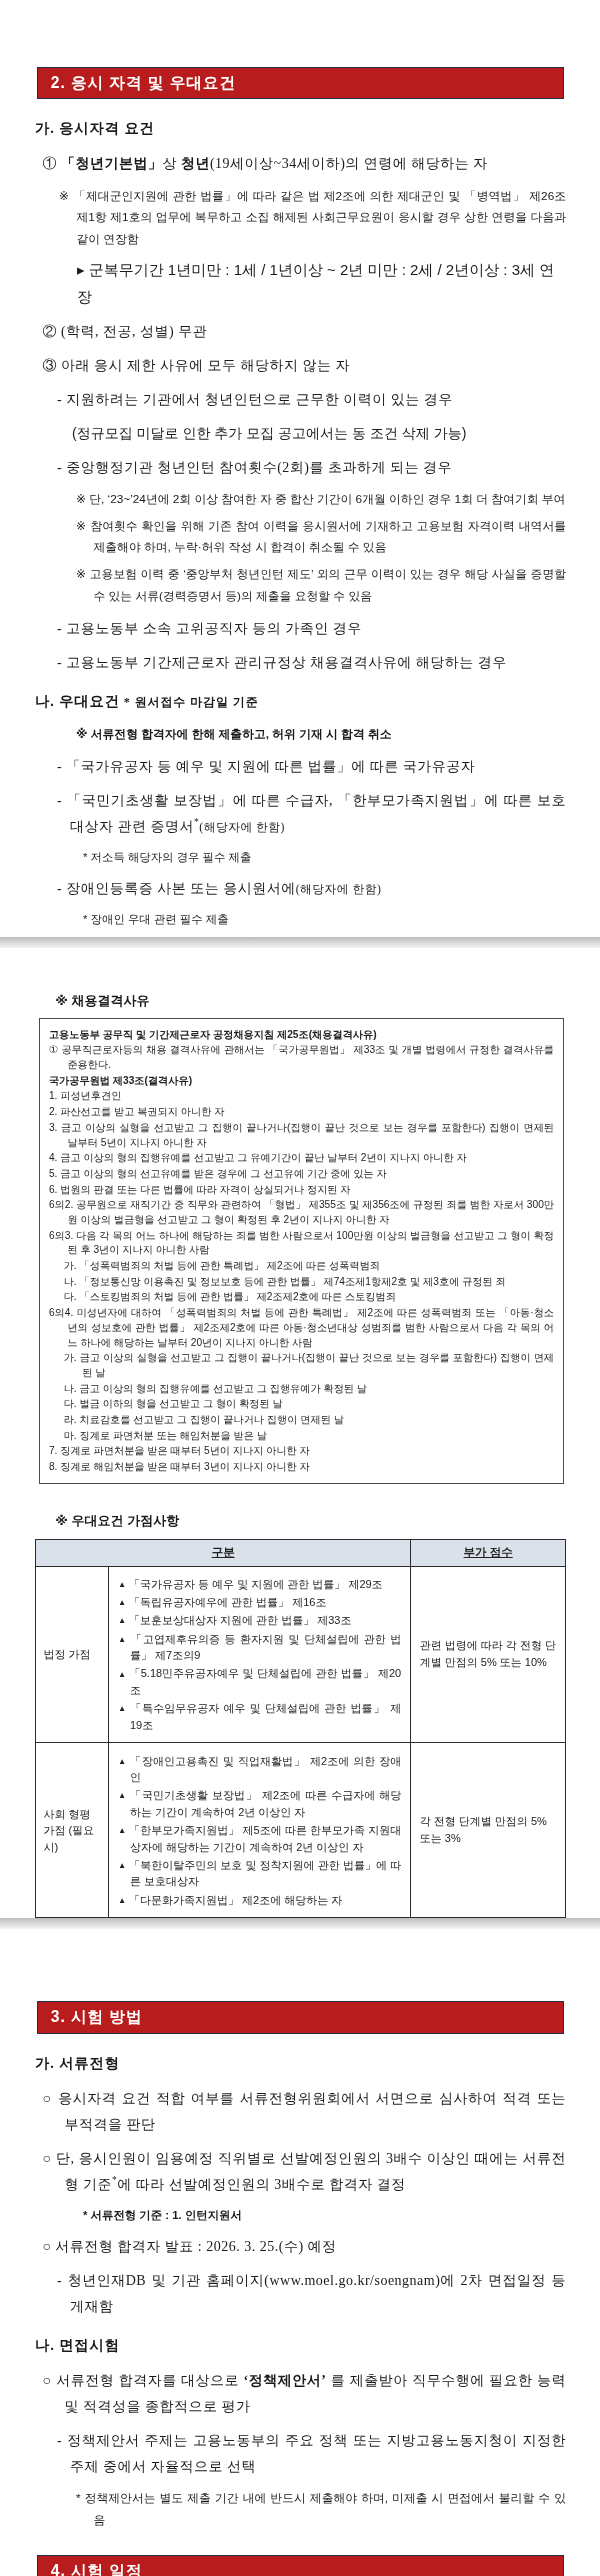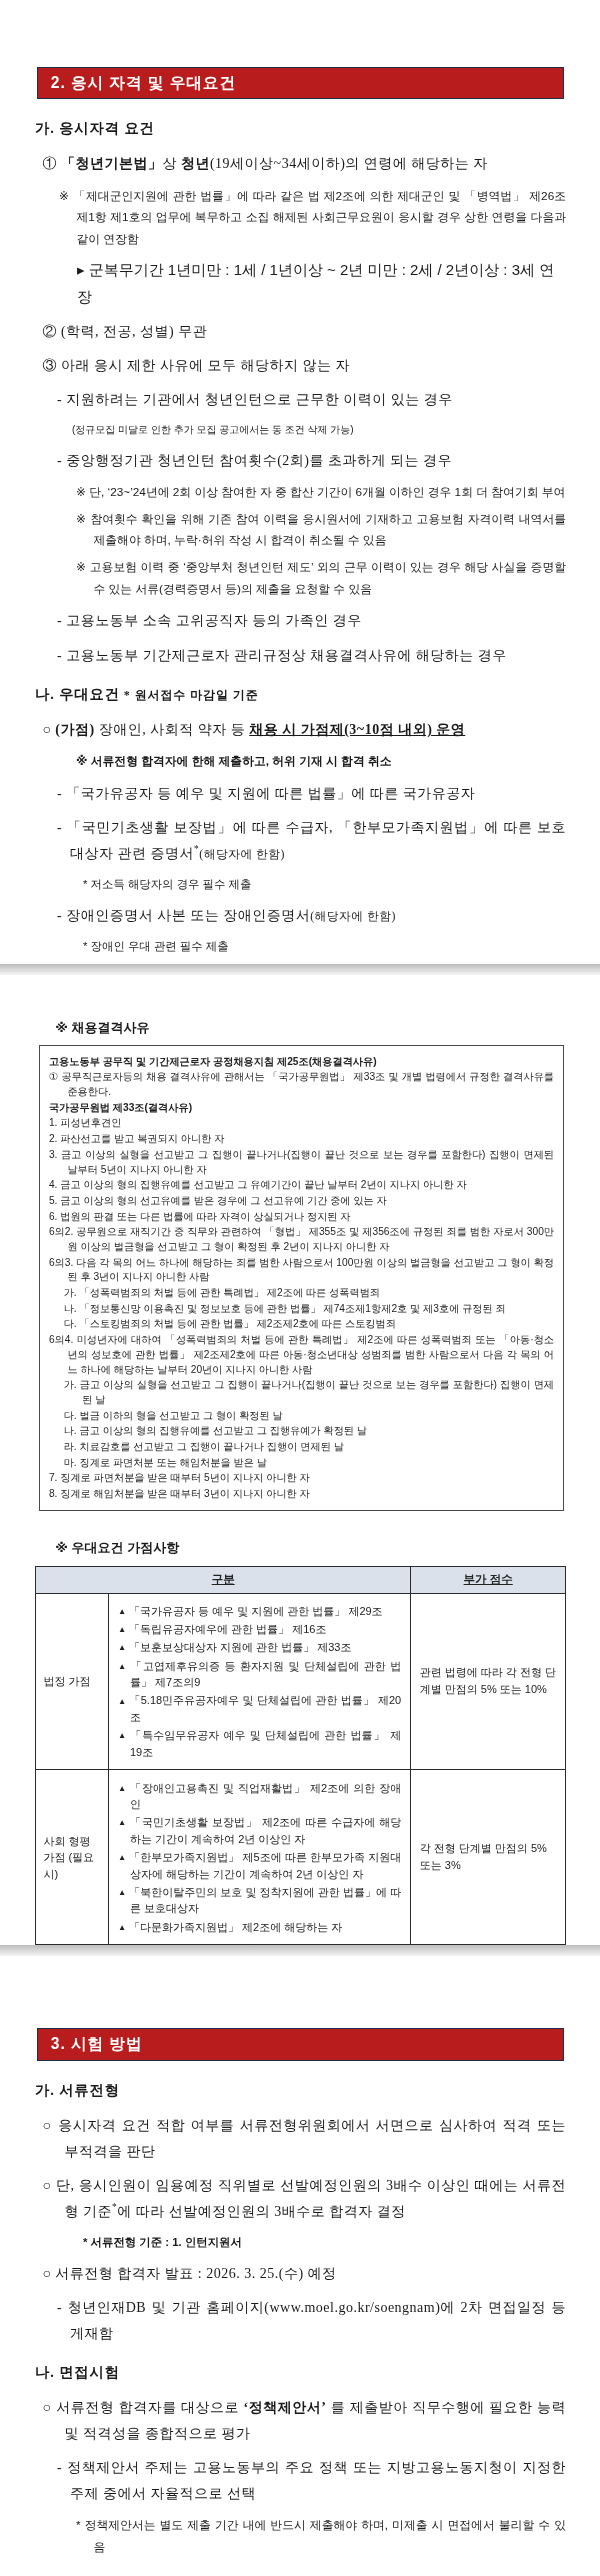--- a/index.html
+++ b/index.html
@@ -14,21 +14,21 @@
           font-weight:bold;font-size:15.7px;letter-spacing:0.9px;padding:4.6px 13px;margin:0 1.8px 20.3px 1.8px;}
   .banner-4{margin-top:24px;}
 
   .t-ga{font-weight:bold;font-size:14.3px;margin:16.6px 0 13px 0;letter-spacing:0.9px;}
   .t-c{font-size:14px;line-height:1.85;margin:8.3px 0 8.3px 7.4px;padding-left:22px;text-indent:-22px;text-align:justify;letter-spacing:0.5px;}
   .t-dash{font-size:14px;line-height:1.85;margin:8.3px 0 8.3px 22px;padding-left:13px;text-indent:-13px;text-align:justify;letter-spacing:0.5px;}
   .t-note{font-family:"Liberation Sans","DejaVu Sans",sans-serif;font-size:11.8px;line-height:1.82;margin:5.5px 0 5.5px 24px;
           padding-left:17.5px;text-indent:-17.5px;text-align:justify;}
   .t-note-2{margin-left:41px;}
   .t-subb{font-family:"Liberation Sans","DejaVu Sans",sans-serif;font-size:15px;line-height:1.8;margin:1.8px 0 9.2px 42px;}
-  .t-paren{font-family:"Liberation Sans","DejaVu Sans",sans-serif;font-size:10px;line-height:1.8;margin:1.8px 0 7.4px 37px;}
+  .t-paren{font-family:"Liberation Sans","DejaVu Sans",sans-serif;font-size:14px;line-height:1.8;margin:1.8px 0 7.4px 37px;}
   .t-star{font-family:Liberation Sans, sans-serif;font-size:11.4px;line-height:1.7;margin:0 0 7.4px 48px;}
   .t-bold{font-weight:bold;}
 
   .rb{font-weight:bold;}
   .ru{text-decoration:underline;}
   .rsm{font-size:.84em;}
   .rsup{vertical-align:super;font-size:.68em;}
 
   .gy-title{font-family:"Liberation Sans","DejaVu Sans",sans-serif;font-weight:bold;font-size:13px;margin:0 0 8.3px 20.3px;}
   .gy-box{border:0.9px solid #4a4a4a;margin:0 1.8px 28px 3.7px;padding:7.4px 9.2px;
@@ -67,26 +67,25 @@
     <div class="t-dash">- 지원하려는 기관에서 청년인턴으로 근무한 이력이 있는 경우</div>
     <div class="t-paren">(정규모집 미달로 인한 추가 모집 공고에서는 동 조건 삭제 가능)</div>
     <div class="t-dash">- 중앙행정기관 청년인턴 참여횟수(2회)를 초과하게 되는 경우</div>
     <div class="t-note t-note-2">※ 단, ‘23~’24년에 2회 이상 참여한 자 중 합산 기간이 6개월 이하인 경우 1회 더 참여기회 부여</div>
     <div class="t-note t-note-2">※ 참여횟수 확인을 위해 기존 참여 이력을 응시원서에 기재하고 고용보험 자격이력 내역서를 제출해야 하며, 누락·허위 작성 시 합격이 취소될 수 있음</div>
     <div class="t-note t-note-2">※ 고용보험 이력 중 ‘중앙부처 청년인턴 제도’ 외의 근무 이력이 있는 경우 해당 사실을 증명할 수 있는 서류(경력증명서 등)의 제출을 요청할 수 있음</div>
     <div class="t-dash">- 고용노동부 소속 고위공직자 등의 가족인 경우</div>
     <div class="t-dash">- 고용노동부 기간제근로자 관리규정상 채용결격사유에 해당하는 경우</div>
 
     <div class="t-ga"><span class="rb">나. 우대요건</span><span class="rsm">   * 원서접수 마감일 기준</span></div>
-    <div class="t-c"><span>○ </span><span class="rb">(가점)</span><span> 장애인, 사회적 약자 등 </span><span class="rb ru">채용 시 가점제(3~10점 내외) 운영</span></div>
     <div class="t-note t-note-2 t-bold">※ 서류전형 합격자에 한해 제출하고, 허위 기재 시 합격 취소</div>
     <div class="t-dash">- 「국가유공자 등 예우 및 지원에 따른 법률」에 따른 국가유공자</div>
     <div class="t-dash"><span>- 「국민기초생활 보장법」에 따른 수급자, 「한부모가족지원법」에 따른 보호대상자 관련 증명서</span><span class="rsup">*</span><span class="rsm">(해당자에 한함)</span></div>
     <div class="t-star">* 저소득 해당자의 경우 필수 제출</div>
-    <div class="t-dash"><span>- 장애인증명서 사본 또는 장애인증명서</span><span class="rsm">(해당자에 한함)</span></div>
+    <div class="t-dash"><span>- 장애인등록증 사본 또는 응시원서에</span><span class="rsm">(해당자에 한함)</span></div>
     <div class="t-star">* 장애인 우대 관련 필수 제출</div>
   </section>
 
   <div class="divider"></div>
 
   <section class="page page-2">
     <div class="gy-title">※ 채용결격사유</div>
 
     <div class="gy-box">
       <div class="bx bx-b">고용노동부 공무직 및 기간제근로자 공정채용지침 제25조(채용결격사유)</div>
@@ -98,22 +97,22 @@
       <div class="bx">4. 금고 이상의 형의 집행유예를 선고받고 그 유예기간이 끝난 날부터 2년이 지나지 아니한 자</div>
       <div class="bx">5. 금고 이상의 형의 선고유예를 받은 경우에 그 선고유예 기간 중에 있는 자</div>
       <div class="bx">6. 법원의 판결 또는 다른 법률에 따라 자격이 상실되거나 정지된 자</div>
       <div class="bx">6의2. 공무원으로 재직기간 중 직무와 관련하여 「형법」 제355조 및 제356조에 규정된 죄를 범한 자로서 300만원 이상의 벌금형을 선고받고 그 형이 확정된 후 2년이 지나지 아니한 자</div>
       <div class="bx">6의3. 다음 각 목의 어느 하나에 해당하는 죄를 범한 사람으로서 100만원 이상의 벌금형을 선고받고 그 형이 확정된 후 3년이 지나지 아니한 사람</div>
       <div class="bx bx-sub">가. 「성폭력범죄의 처벌 등에 관한 특례법」 제2조에 따른 성폭력범죄</div>
       <div class="bx bx-sub">나. 「정보통신망 이용촉진 및 정보보호 등에 관한 법률」 제74조제1항제2호 및 제3호에 규정된 죄</div>
       <div class="bx bx-sub">다. 「스토킹범죄의 처벌 등에 관한 법률」 제2조제2호에 따른 스토킹범죄</div>
       <div class="bx">6의4. 미성년자에 대하여 「성폭력범죄의 처벌 등에 관한 특례법」 제2조에 따른 성폭력범죄 또는 「아동·청소년의 성보호에 관한 법률」 제2조제2호에 따른 아동·청소년대상 성범죄를 범한 사람으로서 다음 각 목의 어느 하나에 해당하는 날부터 20년이 지나지 아니한 사람</div>
       <div class="bx bx-sub">가. 금고 이상의 실형을 선고받고 그 집행이 끝나거나(집행이 끝난 것으로 보는 경우를 포함한다) 집행이 면제된 날</div>
+      <div class="bx bx-sub">나. 금고 이상의 형의 집행유예를 선고받고 그 집행유예가 확정된 날</div>
       <div class="bx bx-sub">다. 벌금 이하의 형을 선고받고 그 형이 확정된 날</div>
-      <div class="bx bx-sub">나. 금고 이상의 형의 집행유예를 선고받고 그 집행유예가 확정된 날</div>
       <div class="bx bx-sub">라. 치료감호를 선고받고 그 집행이 끝나거나 집행이 면제된 날</div>
       <div class="bx bx-sub">마. 징계로 파면처분 또는 해임처분을 받은 날</div>
       <div class="bx">7. 징계로 파면처분을 받은 때부터 5년이 지나지 아니한 자</div>
       <div class="bx">8. 징계로 해임처분을 받은 때부터 3년이 지나지 아니한 자</div>
     </div>
 
     <div class="gy-title">※ 우대요건 가점사항</div>
 
     <table class="ut">
       <thead>

